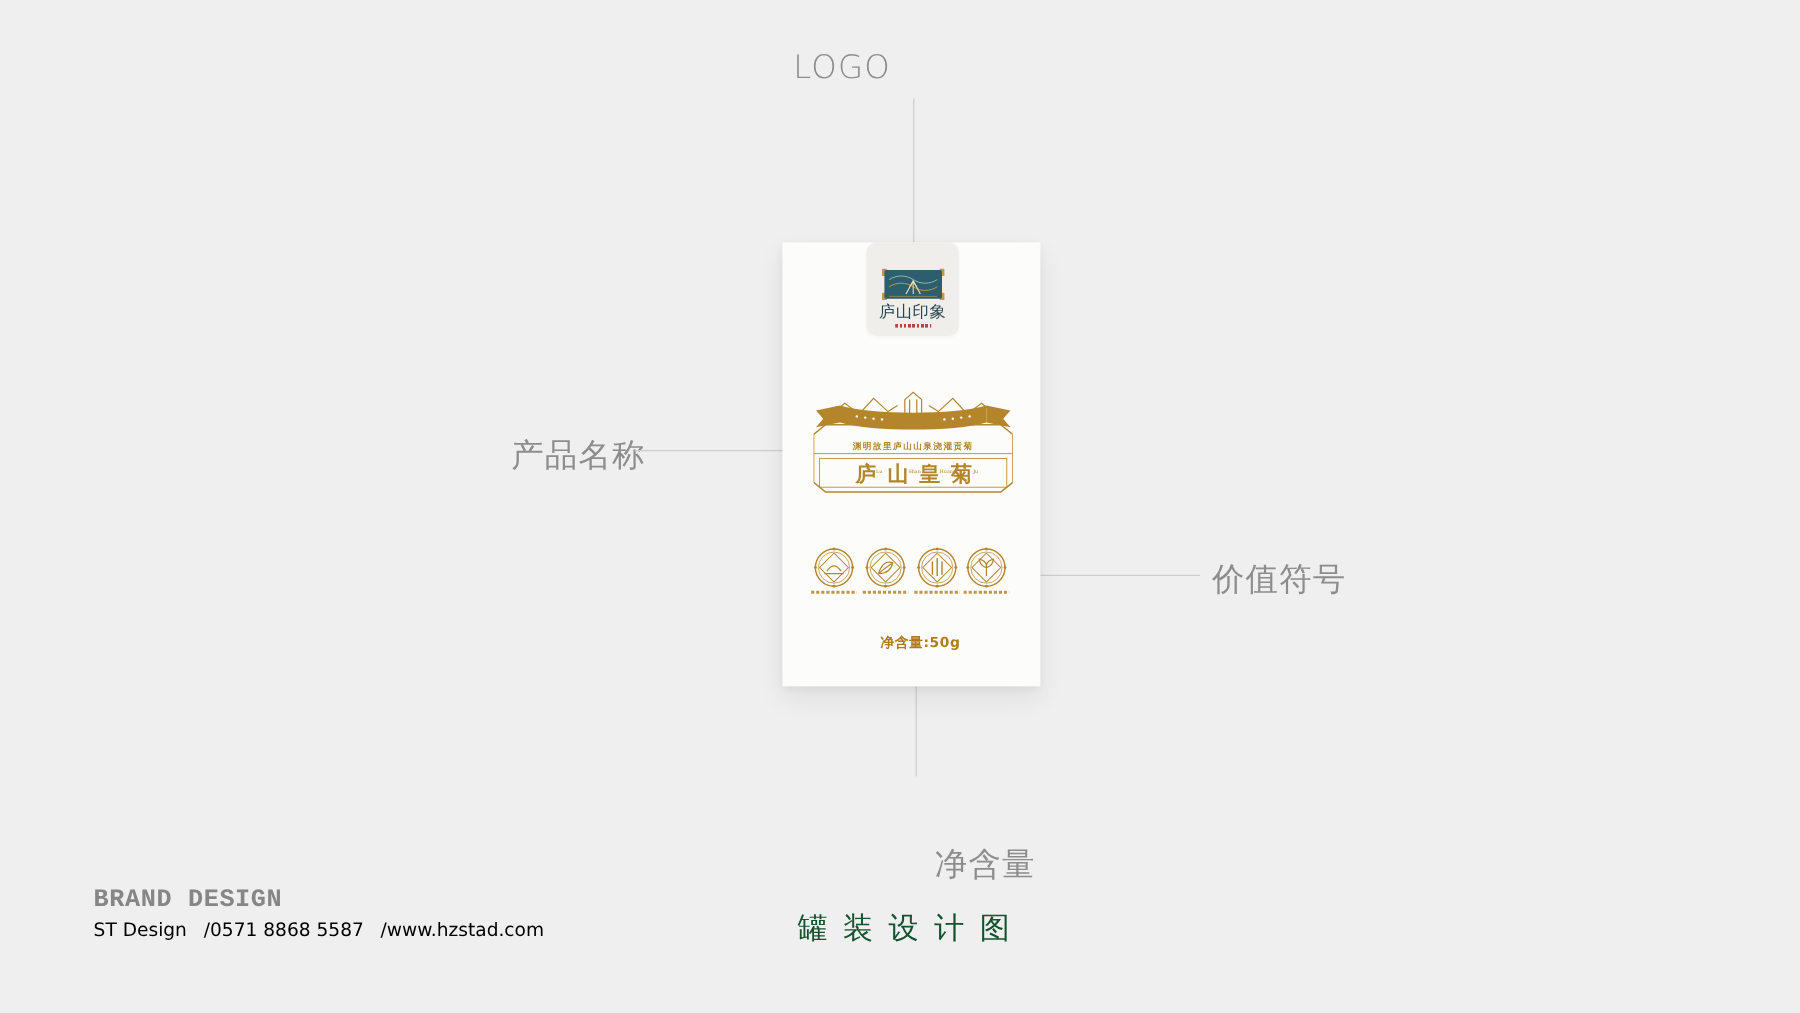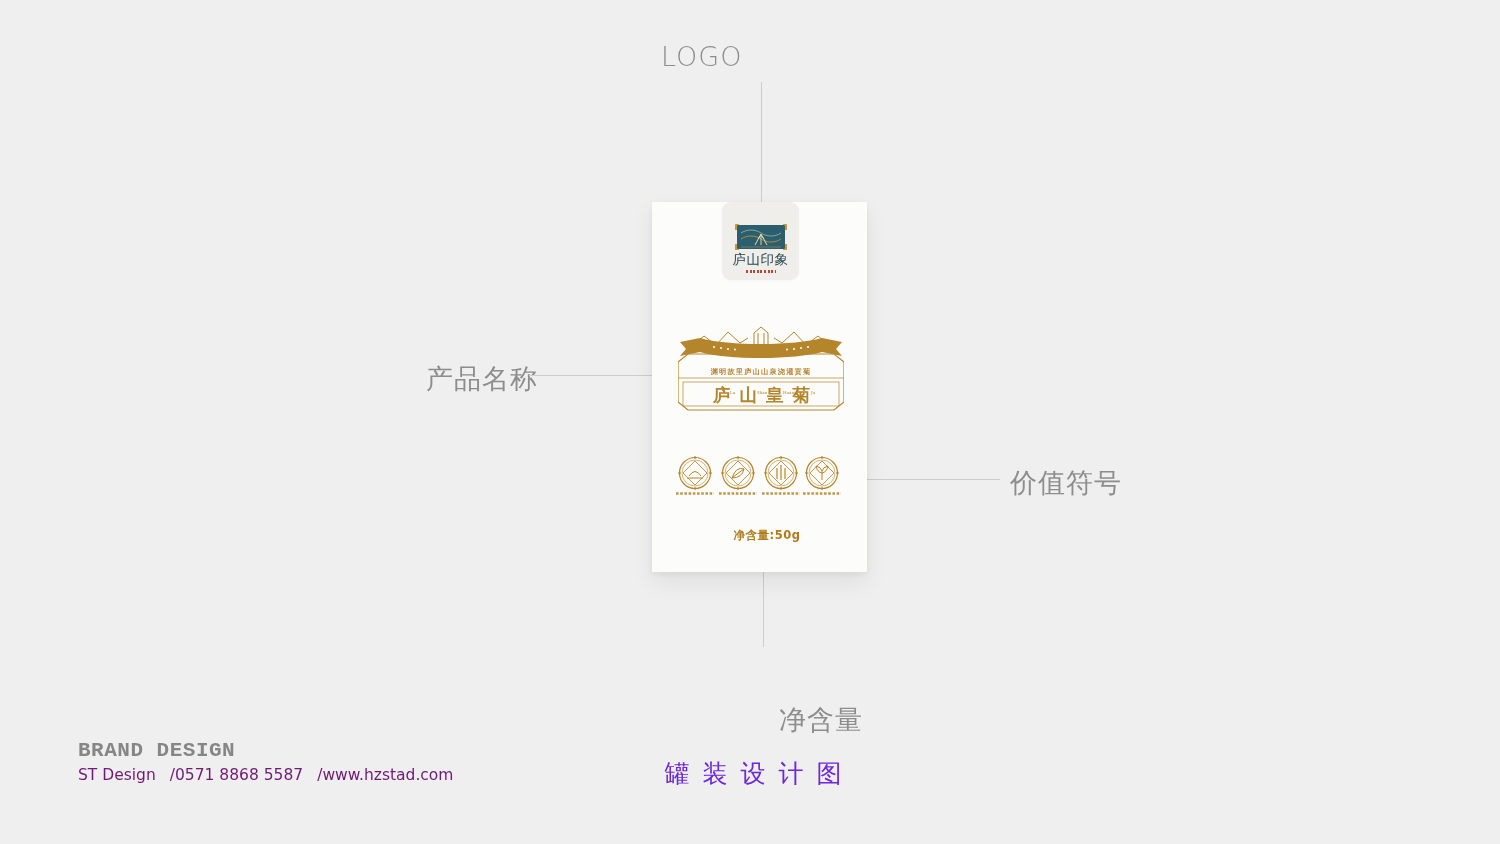--- a/index.html
+++ b/index.html
@@ -84,29 +84,29 @@
   }
 
   
   #footer-brand-title {
     left: 78px; top: 739px;
     font-size: 21px; font-weight: bold;
     color: #868686; letter-spacing: 0.5px; font-family: Liberation Mono, monospace;
   }
   #footer-brand-sub {
     left: 78px; top: 766px;
-    font-size: 15.5px; color: #701a75;
+    font-size: 15.5px; color: #000000;
   }
   #footer-brand-sub span { margin-right: 14px; }
   #footer-caption {
     left: 603px; top: 757px; width: 300px;
     text-align: center;
     font-family: "DejaVu Serif", "Liberation Serif", serif;
     font-size: 25px;
-    color: #6d28d9;
+    color: #14532d;
     letter-spacing: 13px;
     padding-left: 13px;
     white-space: nowrap;
   }
 
   svg text { font-family: "DejaVu Serif", "Liberation Serif", serif; }
 </style>
 </head>
 <body>
 

